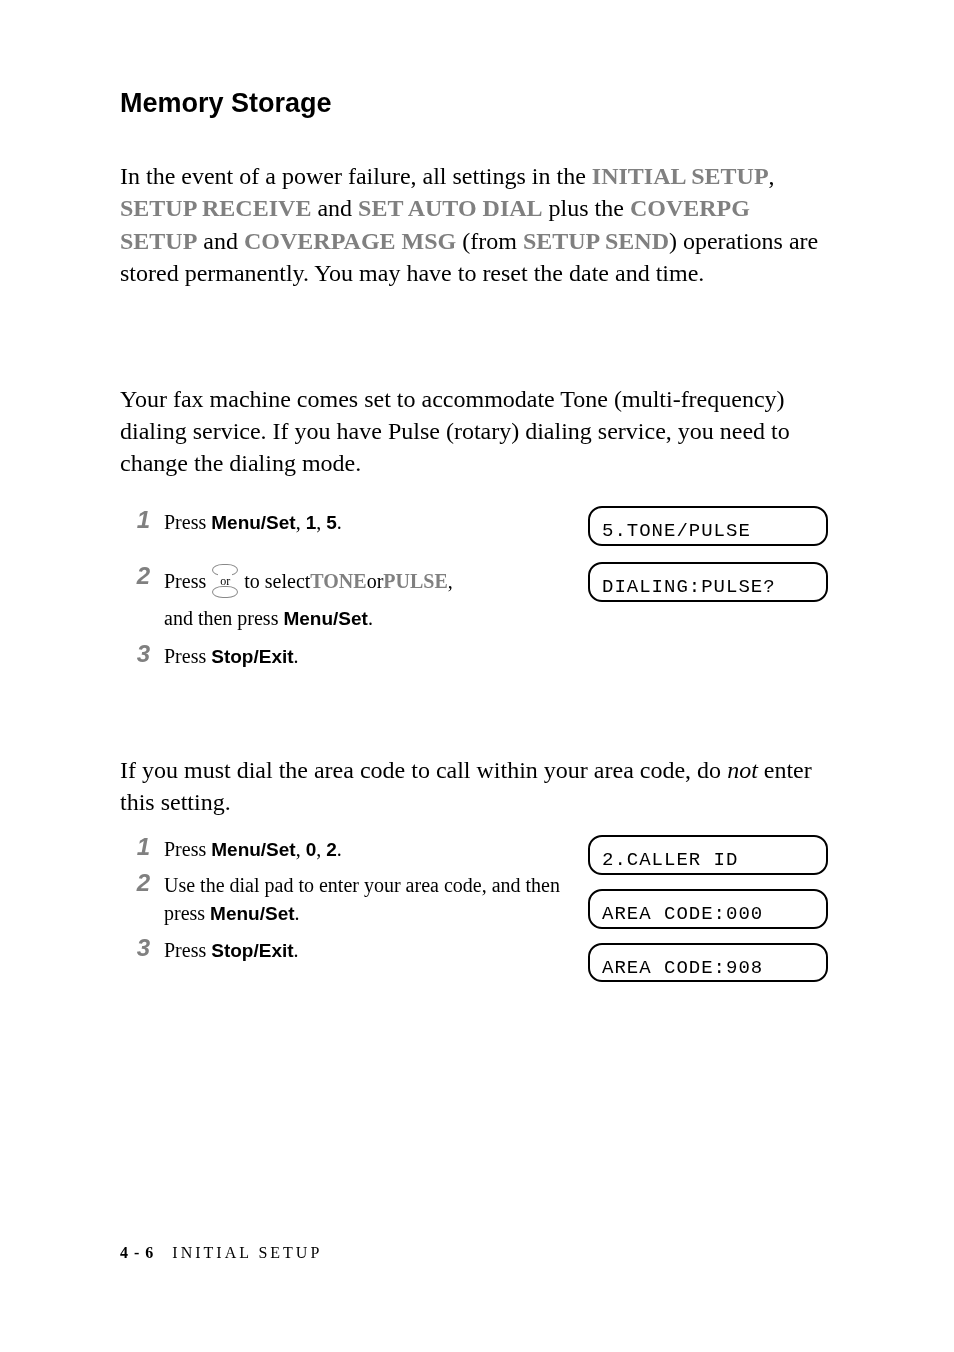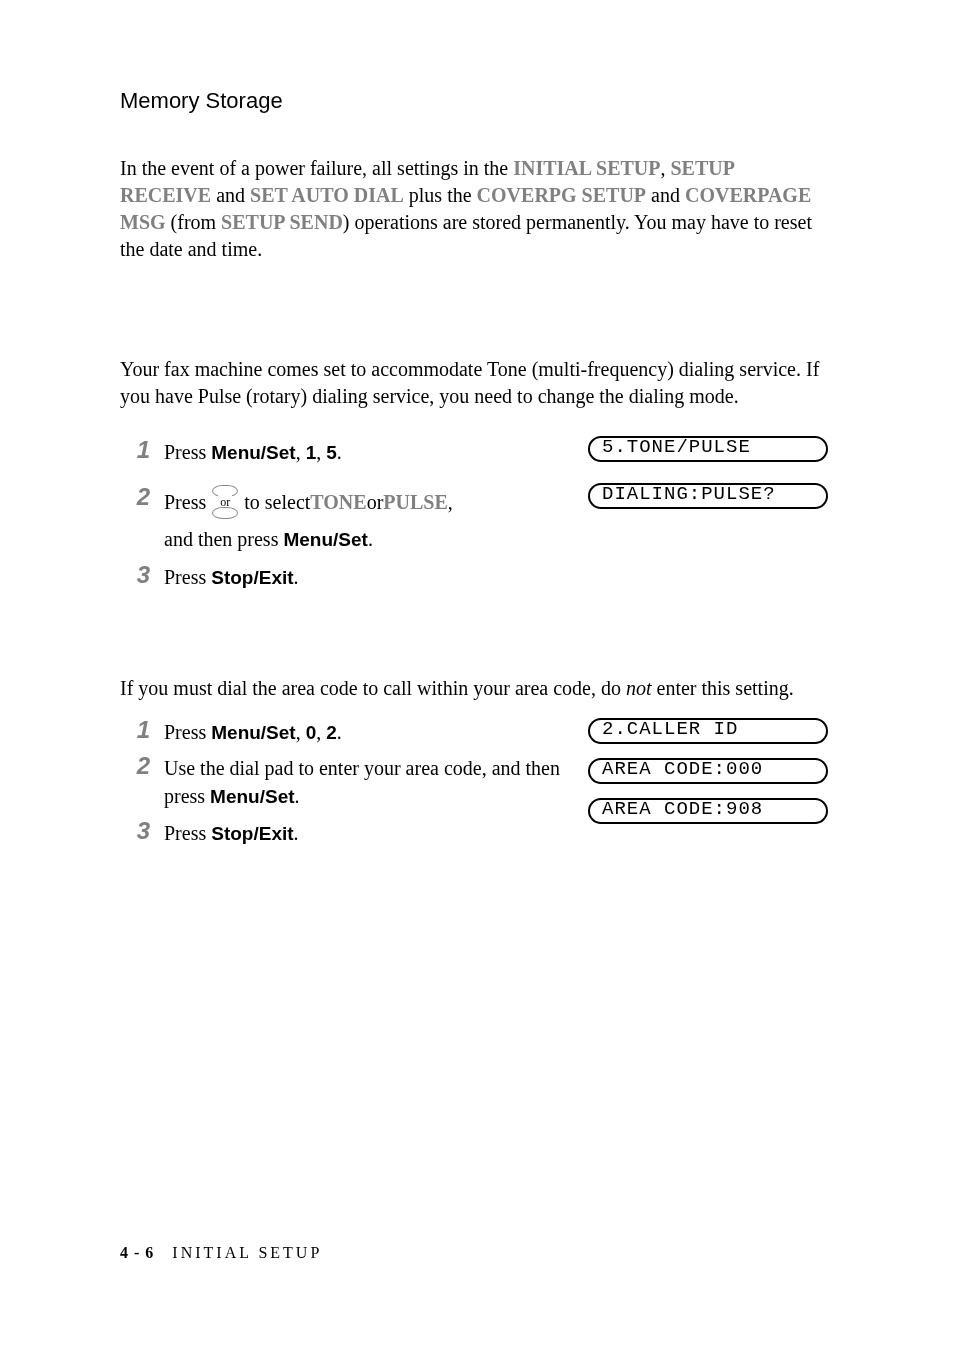--- a/index.html
+++ b/index.html
@@ -8,26 +8,26 @@
     height: 1352px;
     background: #fff;
     font-family: "Times New Roman", Times, serif;
     color: #000;
     position: relative;
     padding: 88px 126px 0 120px;
   }
   .content { width: 100%; }
   h2 {
     font-family: Arial, Helvetica, sans-serif;
-    font-weight: normal;
-    font-size: 22px;
+    font-weight: bold;
+    font-size: 27px;
     margin-bottom: 14px;
   }
   .body-text {
-    font-size: 20px;
+    font-size: 24px;
     line-height: 1.35;
     margin-bottom: 26px;
     margin-top: 41px;
   }
   .setup-word {
     color: #808080;
     font-weight: bold;
   }
   .step-row {
     display: flex;
@@ -59,21 +59,21 @@
     display: flex;
     align-items: flex-start;
     gap: 16px;
     margin-bottom: 8px;
   }
   .two-col .left { flex: 1 1 auto; }
   .two-col .right { flex: 0 0 auto; display: flex; flex-direction: column; gap: 8px; }
   .lcd {
     border: 2px solid #000;
     border-radius: 14px;
-    padding: 0 10px 2px 12px;
+    padding: 14px 10px 2px 12px;
     font-family: "Courier New", Courier, monospace;
     font-size: 19px;
     letter-spacing: 1px;
     white-space: pre;
     width: 240px;
     line-height: 1.05;
   }
   .or-icon {
     display: inline-block;
     vertical-align: middle;

